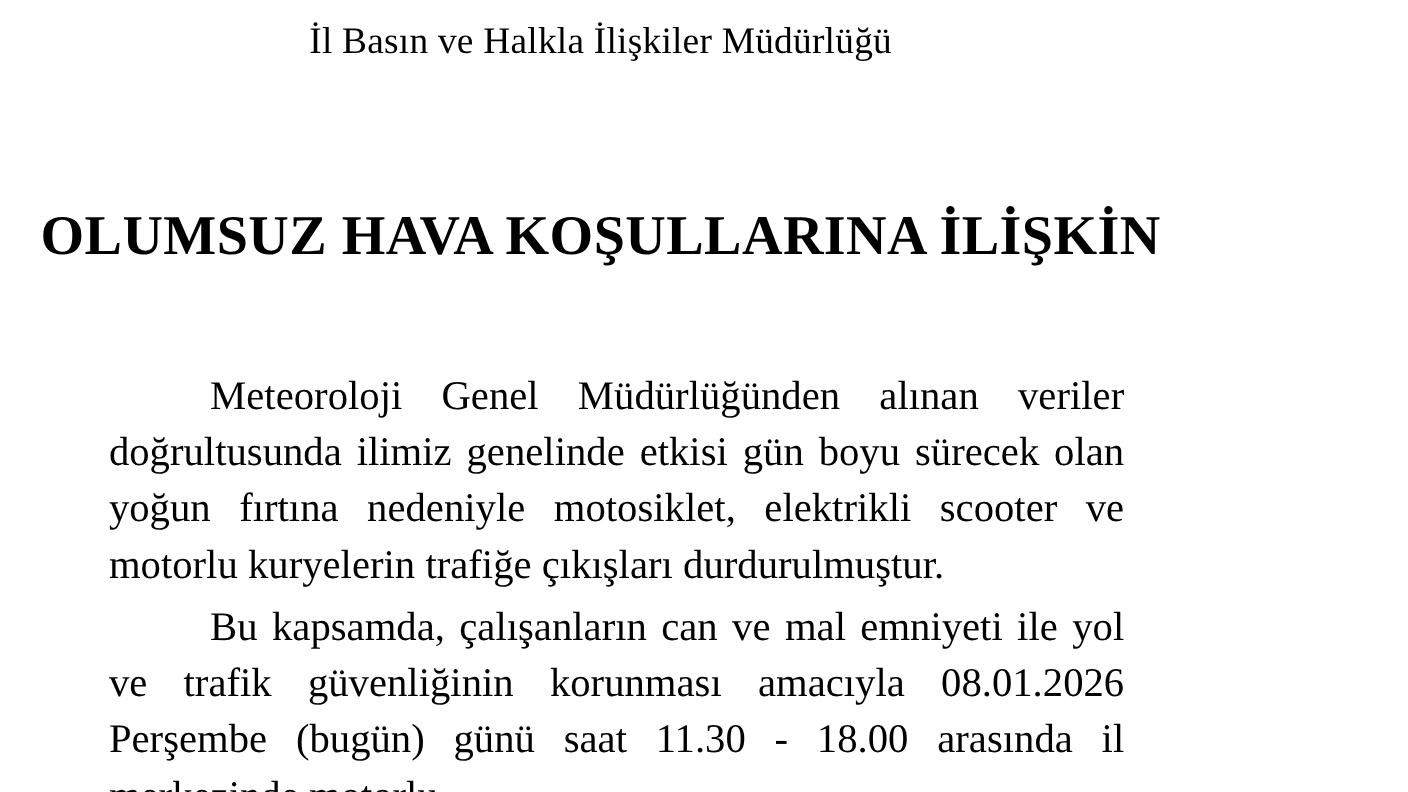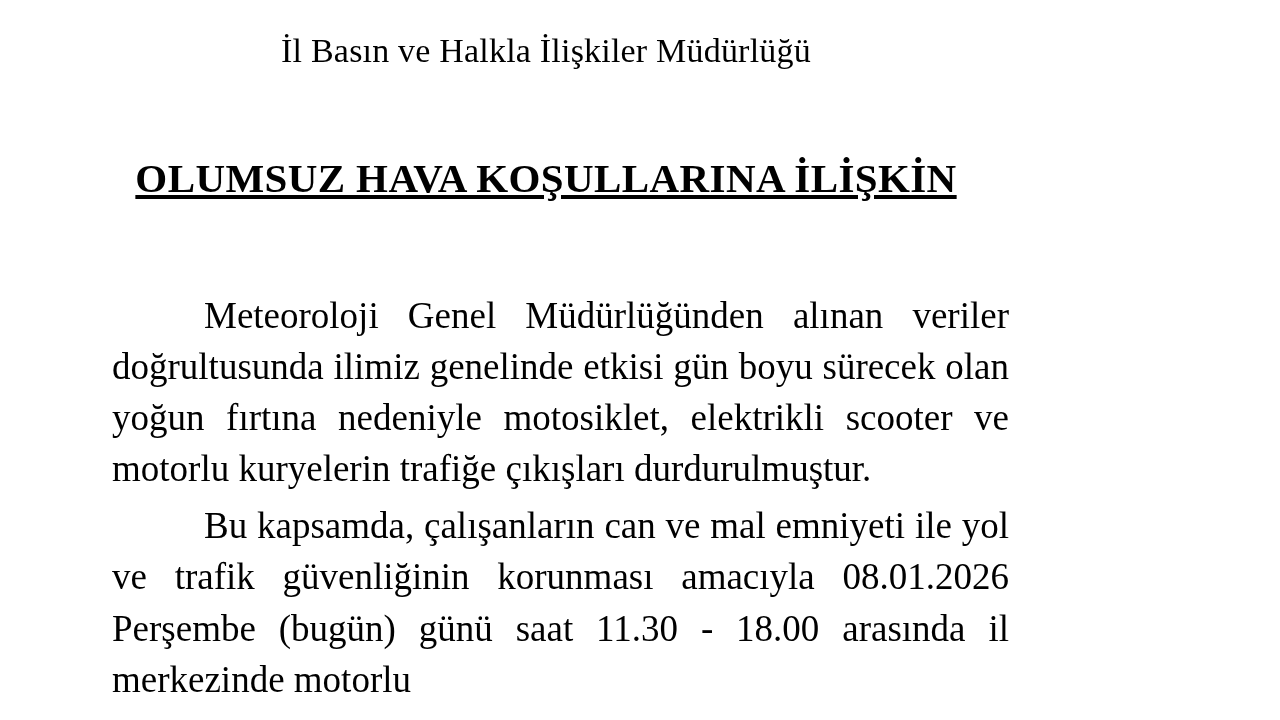--- a/index.html
+++ b/index.html
@@ -12,39 +12,38 @@
     height: 720px;
     overflow: hidden;
     font-family: "Liberation Serif", "DejaVu Serif", serif;
     color: #000000;
   }
   .page {
     position: relative;
     width: 1092px;
     height: 720px;
     box-sizing: border-box;
-    padding: 17px;
+    padding: 4px;
     background: #ffffff;
   }
   .dept-header {
     text-align: center;
     font-size: 34px;
     line-height: 1.2;
     font-weight: 400;
     letter-spacing: 0.2px;
     padding-top: 14px;
   }
   .title-block {
     text-align: center;
     font-weight: bold;
-    font-size: 41px;
+    font-size: 51px;
     line-height: 1.45;
-    margin-top: 77px;
+    margin-top: 120px;
     letter-spacing: 0.4px;
-    text-decoration: underline;
   }
   .title-line {
     display: block;
     white-space: nowrap;
   }
   .body-block {
     margin-top: 82px;
     padding: 0 62px 0 95px;
   }
   .para {

